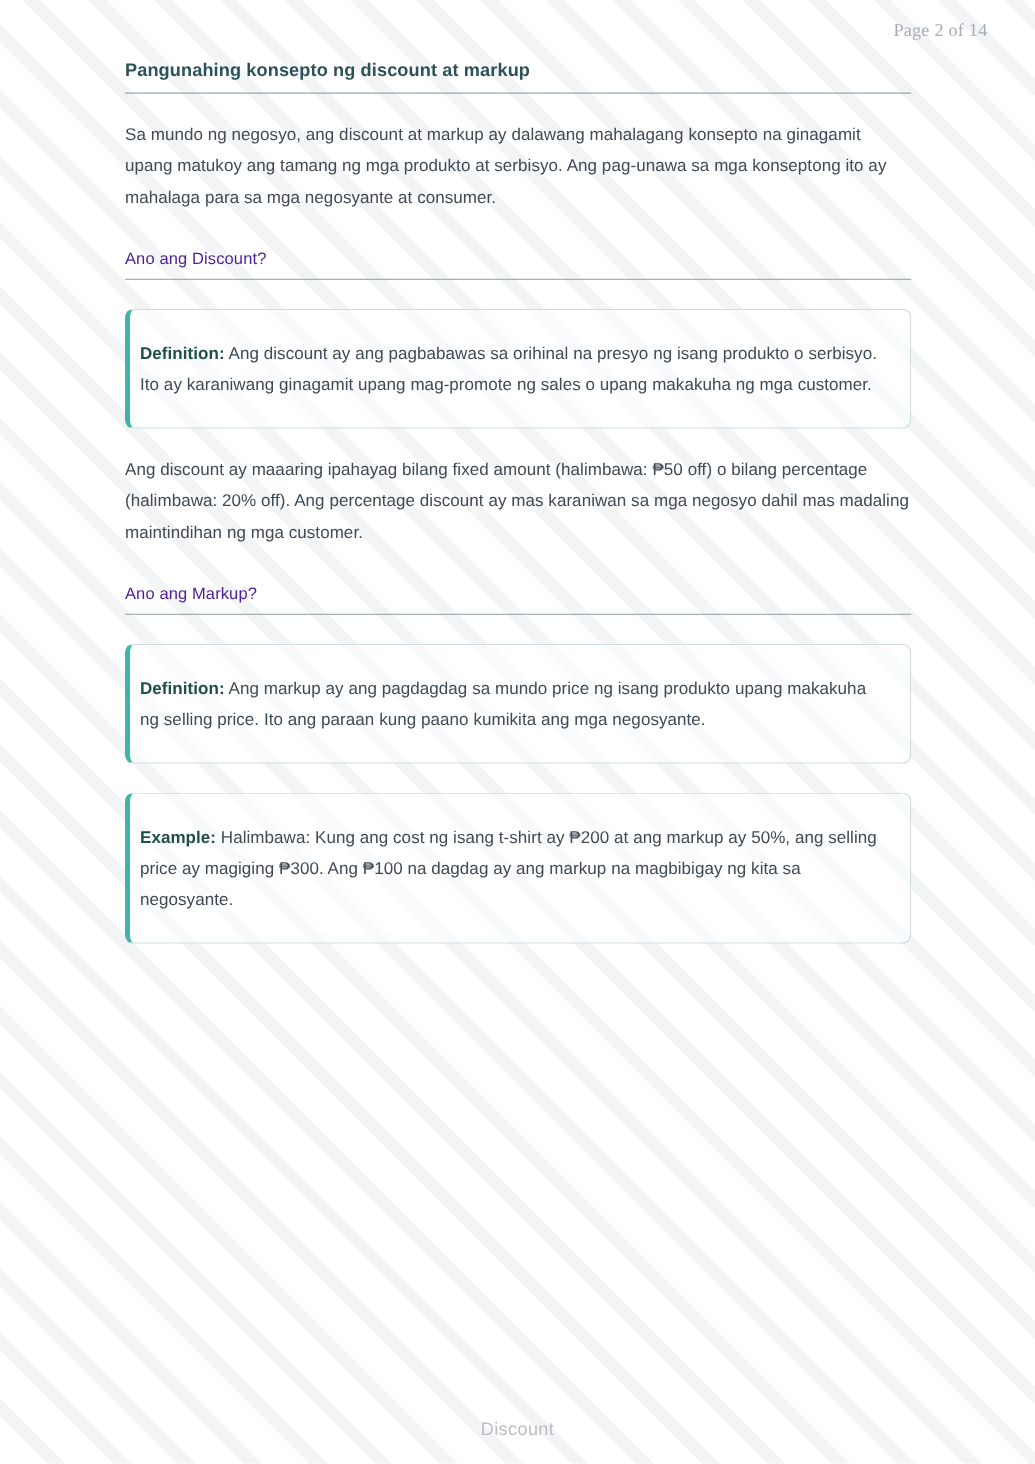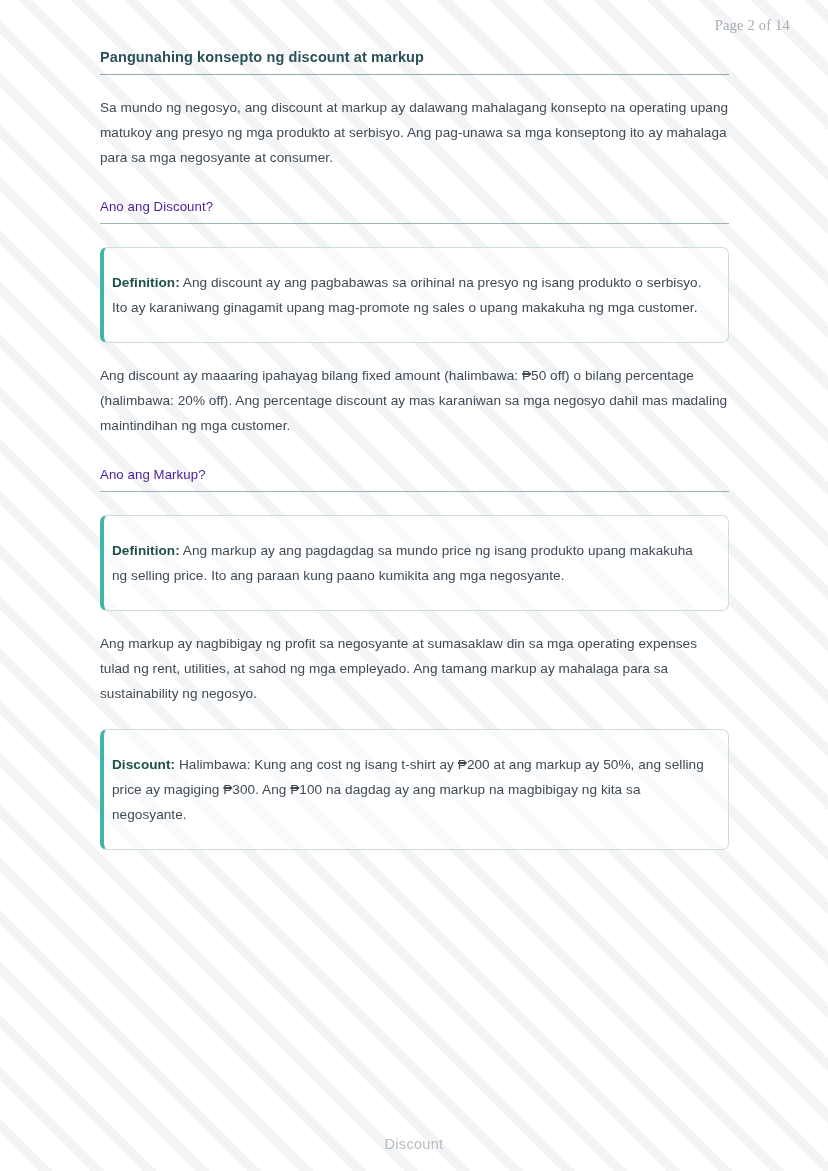--- a/index.html
+++ b/index.html
@@ -134,41 +134,40 @@
 
 <div id="page">
 
   <div class="page-indicator">Page 2 of 14</div>
 
   <div class="content">
 
     <h1 class="doc-title">Pangunahing konsepto ng discount at markup</h1>
     <div class="rule"></div>
 
-    <p class="body-text">Sa mundo ng negosyo, ang discount at markup ay dalawang mahalagang konsepto na operating upang matukoy ang presyo ng mga produkto at serbisyo. Ang pag-unawa sa mga konseptong ito ay mahalaga para sa mga negosyante at consumer.</p>
+    <p class="body-text">Sa mundo ng negosyo, ang discount at markup ay dalawang mahalagang konsepto na ginagamit upang matukoy ang tamang ng mga produkto at serbisyo. Ang pag-unawa sa mga konseptong ito ay mahalaga para sa mga negosyante at consumer.</p>
 
     <h2 class="subhead">Ano ang Discount?</h2>
     <div class="rule thin"></div>
 
     <div class="callout">
       <p><span class="label">Definition:</span><span> Ang discount ay ang pagbabawas sa orihinal na presyo ng isang produkto o serbisyo. Ito ay karaniwang ginagamit upang mag-promote ng sales o upang makakuha ng mga customer.</span></p>
     </div>
 
     <p class="body-text gap-after-box">Ang discount ay maaaring ipahayag bilang fixed amount (halimbawa: ₱50 off) o bilang percentage (halimbawa: 20% off). Ang percentage discount ay mas karaniwan sa mga negosyo dahil mas madaling maintindihan ng mga customer.</p>
 
     <h2 class="subhead">Ano ang Markup?</h2>
     <div class="rule thin"></div>
 
     <div class="callout">
       <p><span class="label">Definition:</span><span> Ang markup ay ang pagdagdag sa mundo price ng isang produkto upang makakuha ng selling price. Ito ang paraan kung paano kumikita ang mga negosyante.</span></p>
     </div>
 
-    <p class="body-text gap-after-box">Ang markup ay nagbibigay ng profit sa negosyante at sumasaklaw din sa mga operating expenses tulad ng rent, utilities, at sahod ng mga empleyado. Ang tamang markup ay mahalaga para sa sustainability ng negosyo.</p>
 
     <div class="callout">
-      <p><span class="label">Discount:</span><span> Halimbawa: Kung ang cost ng isang t-shirt ay ₱200 at ang markup ay 50%, ang selling price ay magiging ₱300. Ang ₱100 na dagdag ay ang markup na magbibigay ng kita sa negosyante.</span></p>
+      <p><span class="label">Example:</span><span> Halimbawa: Kung ang cost ng isang t-shirt ay ₱200 at ang markup ay 50%, ang selling price ay magiging ₱300. Ang ₱100 na dagdag ay ang markup na magbibigay ng kita sa negosyante.</span></p>
     </div>
 
   </div>
 
   <div class="footer-brand">Discount</div>
 
 </div>
 
 </body></html>

